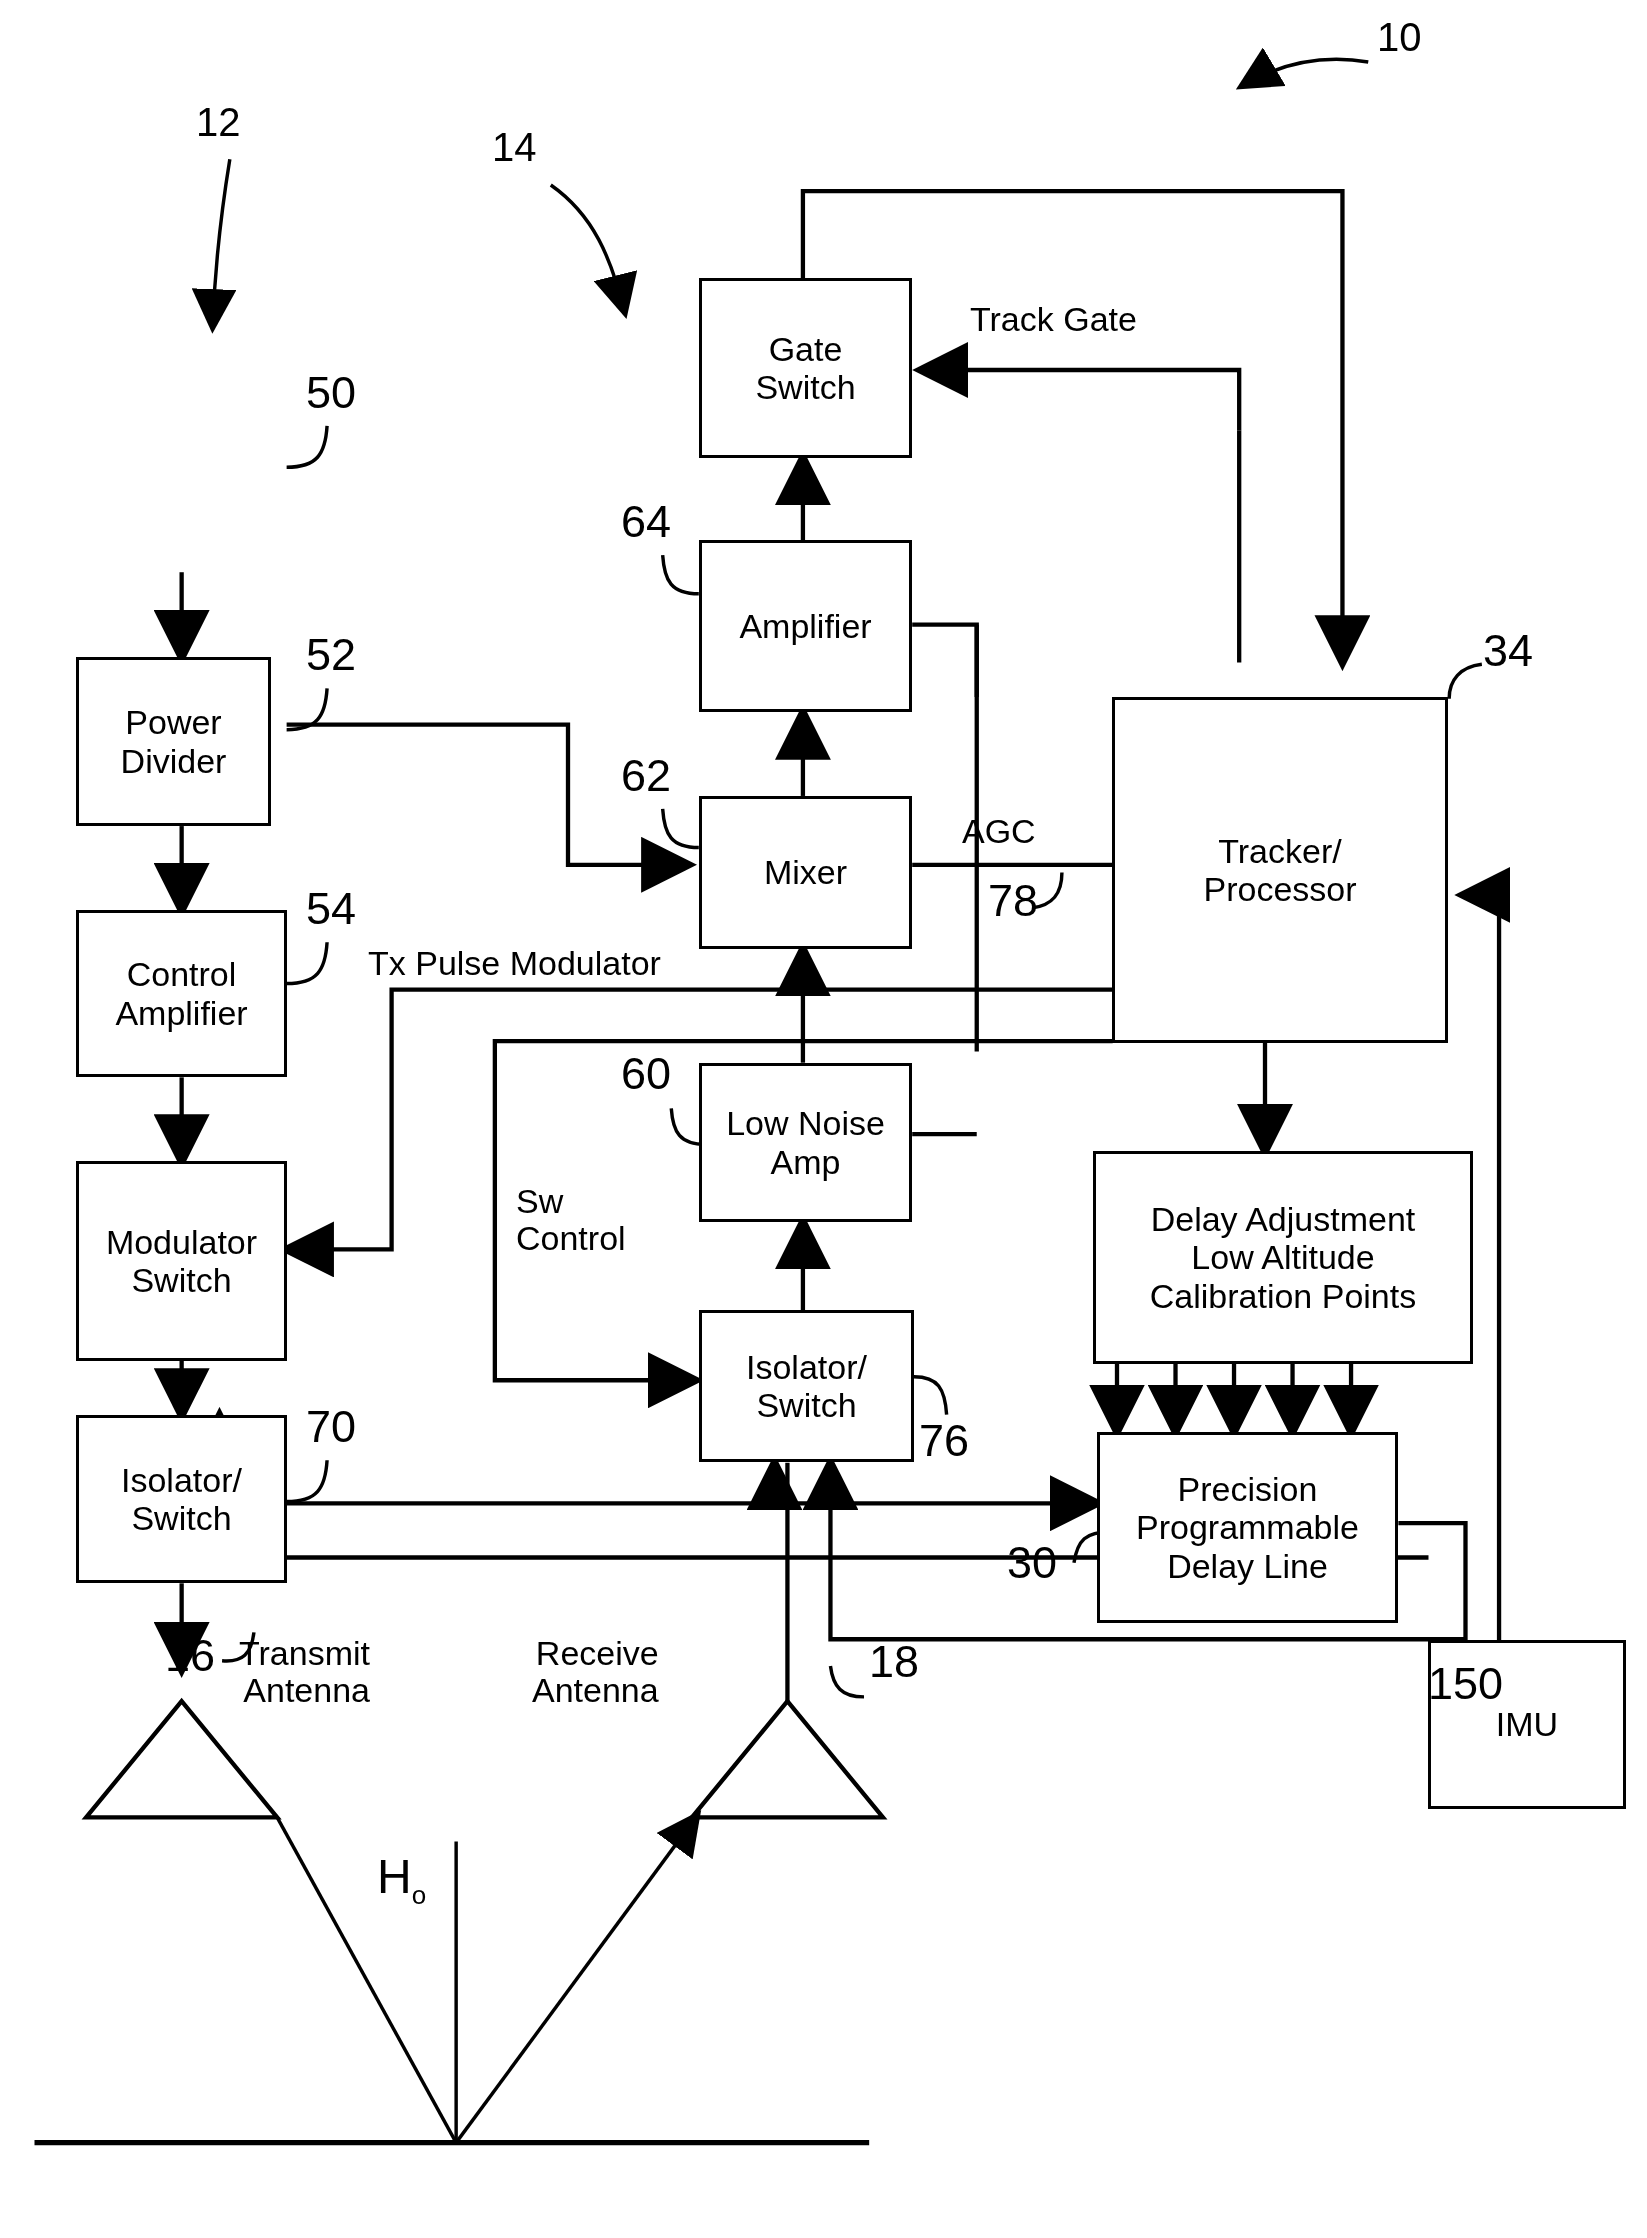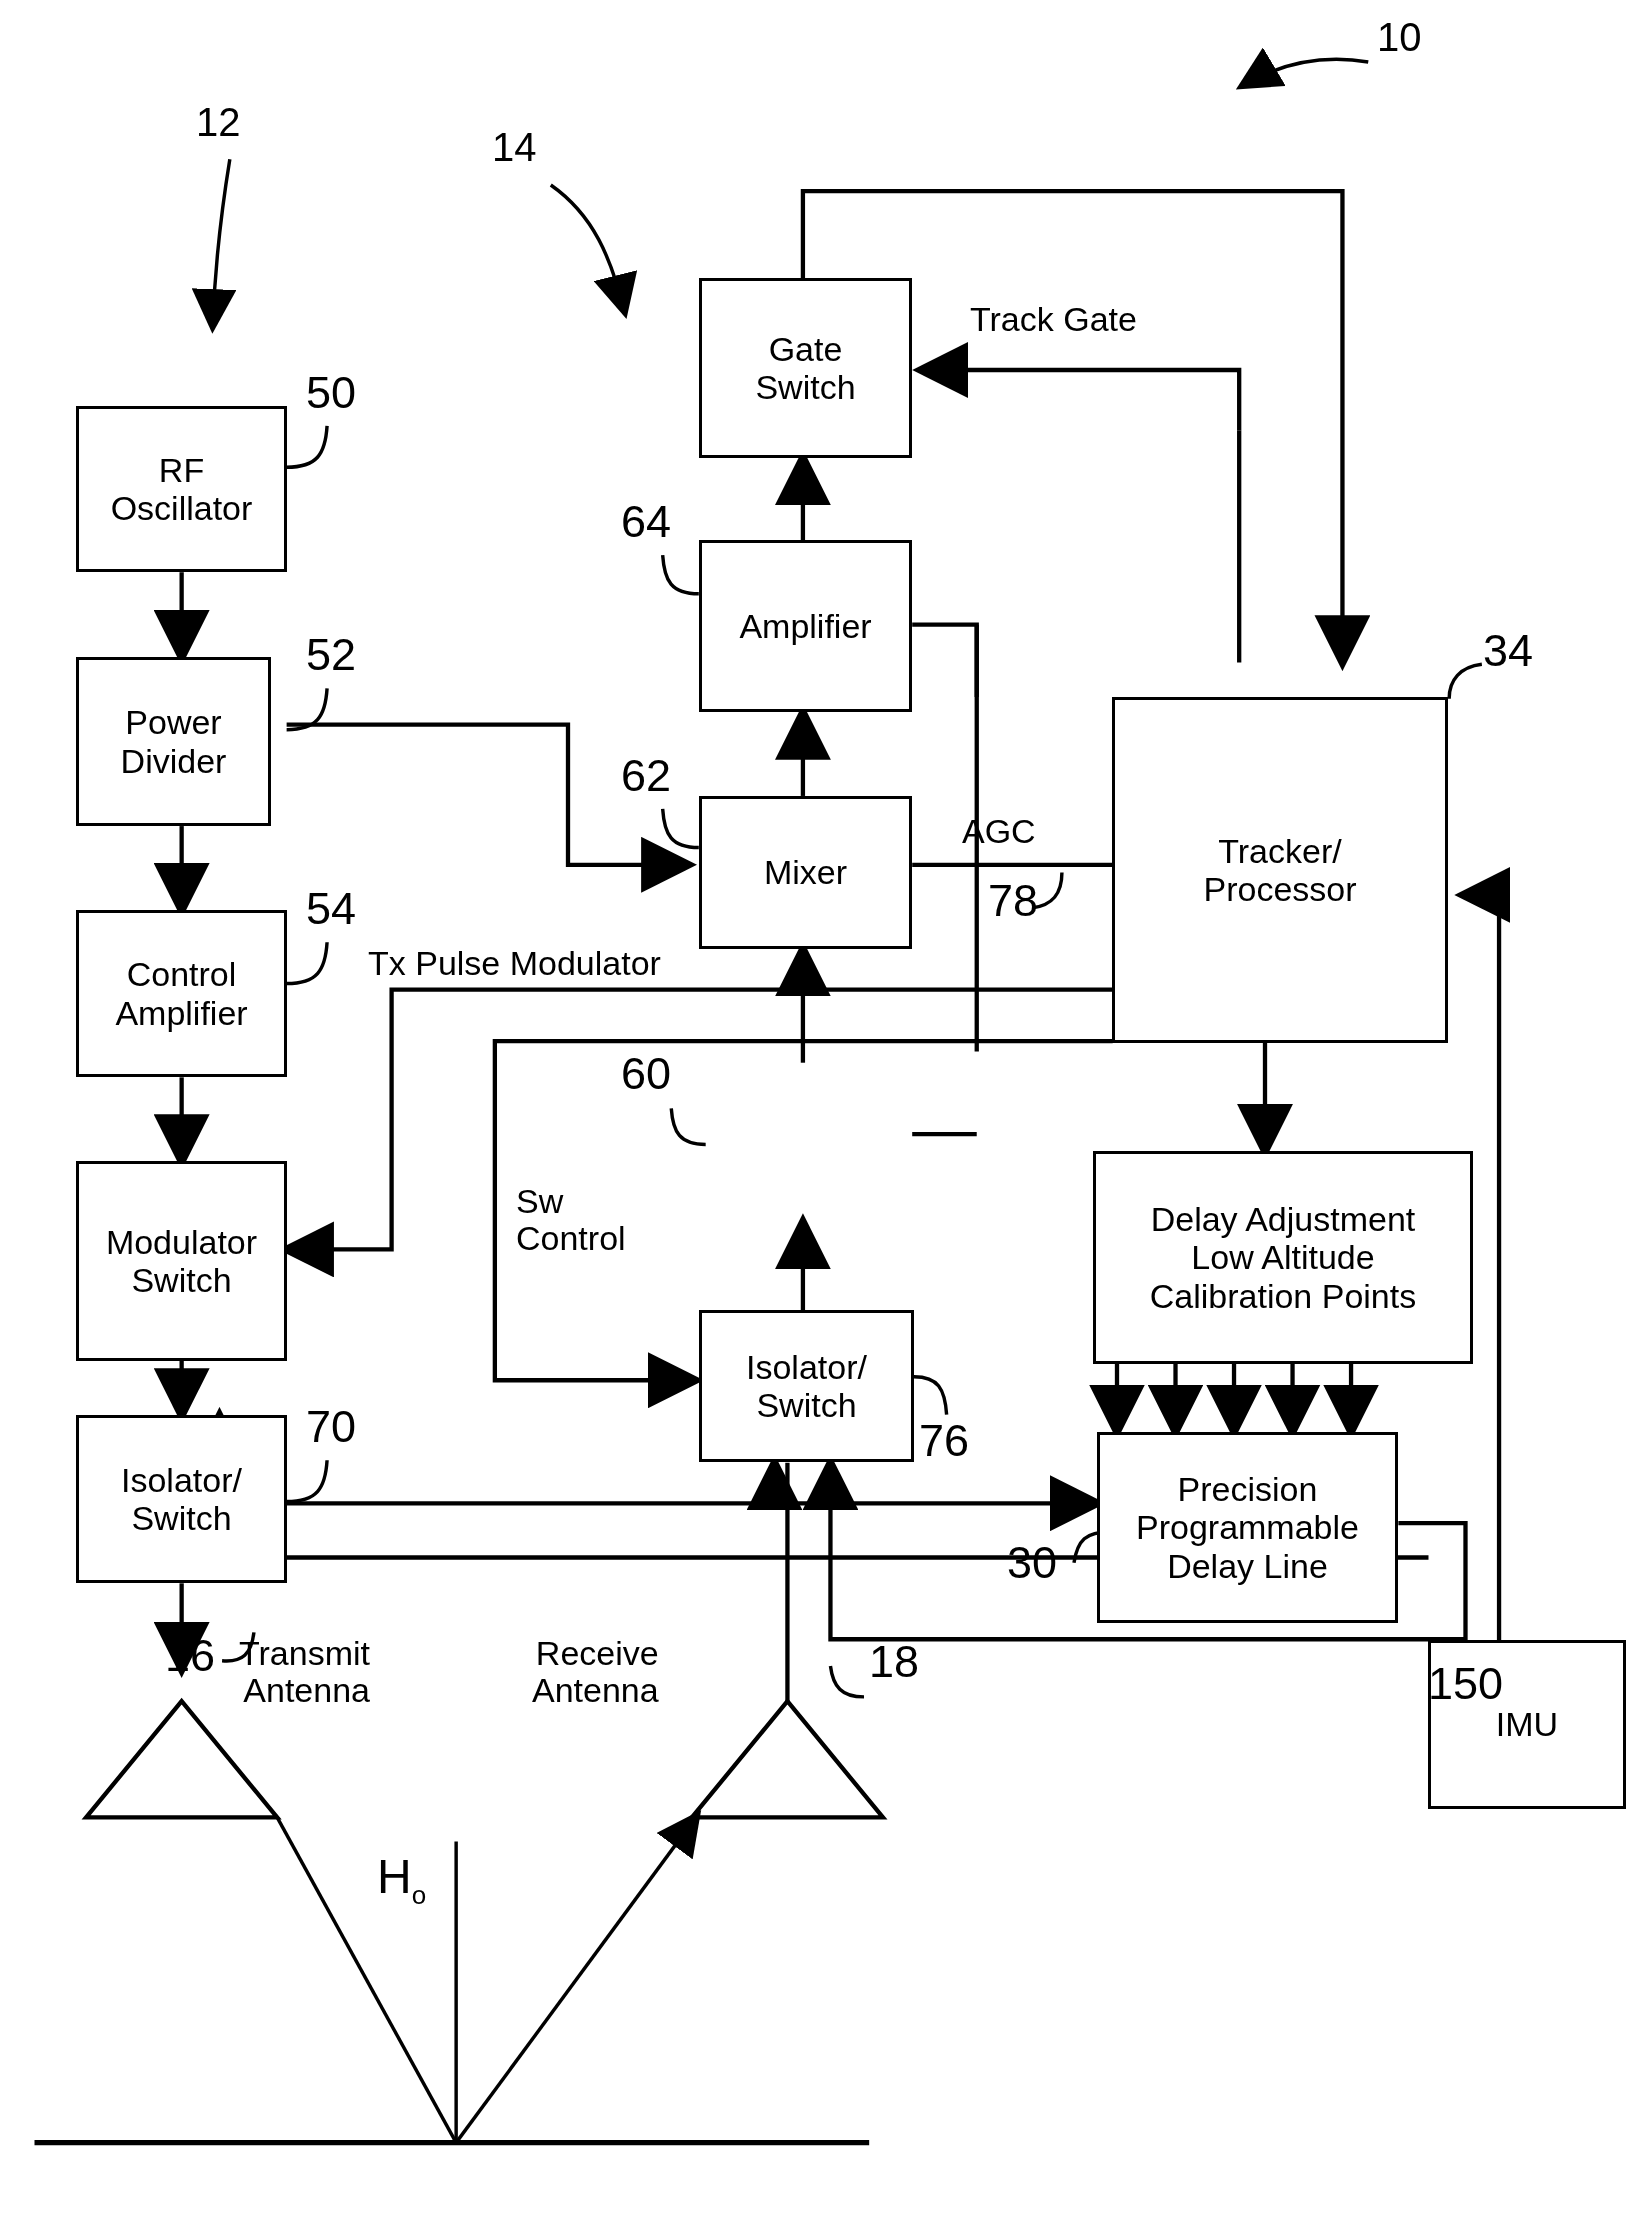--- a/index.html
+++ b/index.html
@@ -111,42 +111,42 @@
 
       <line x1="322" y1="2112" x2="530" y2="2490" stroke-width="4"></line>
       <line x1="530" y1="2490" x2="810" y2="2110" stroke-width="4" marker-end="url(#ah)"></line>
 
       <line x1="530" y1="2140" x2="530" y2="2490" stroke-width="4"></line>
 
       <line x1="40" y1="2490" x2="1010" y2="2490" stroke-width="6"></line>
     </g>
   </svg>
 
-  <div class="box" style="left:76px;top:406px;width:211px;height:166px;">RF
-Oscillator</div>
 
   <div class="box" style="left:76px;top:657px;width:195px;height:169px;">Power
 Divider</div>
 
   <div class="box" style="left:76px;top:910px;width:211px;height:167px;">Control
 Amplifier</div>
 
   <div class="box" style="left:76px;top:1161px;width:211px;height:200px;">Modulator
 Switch</div>
 
   <div class="box" style="left:76px;top:1415px;width:211px;height:168px;">Isolator/
 Switch</div>
 
   <div class="box" style="left:699px;top:278px;width:213px;height:180px;">Gate
 Switch</div>
 
   <div class="box" style="left:699px;top:540px;width:213px;height:172px;">Amplifier</div>
 
   <div class="box" style="left:699px;top:796px;width:213px;height:153px;">Mixer</div>
 
+  <div class="box" style="left:699px;top:1063px;width:213px;height:159px;">Low Noise
+Amp</div>
 
   <div class="box" style="left:699px;top:1310px;width:215px;height:152px;">Isolator/
 Switch</div>
 
   <div class="box" style="left:1112px;top:697px;width:336px;height:346px;">Tracker/
 Processor</div>
 
   <div class="box" style="left:1093px;top:1151px;width:380px;height:213px;">Delay Adjustment
 Low Altitude
 Calibration Points</div>

